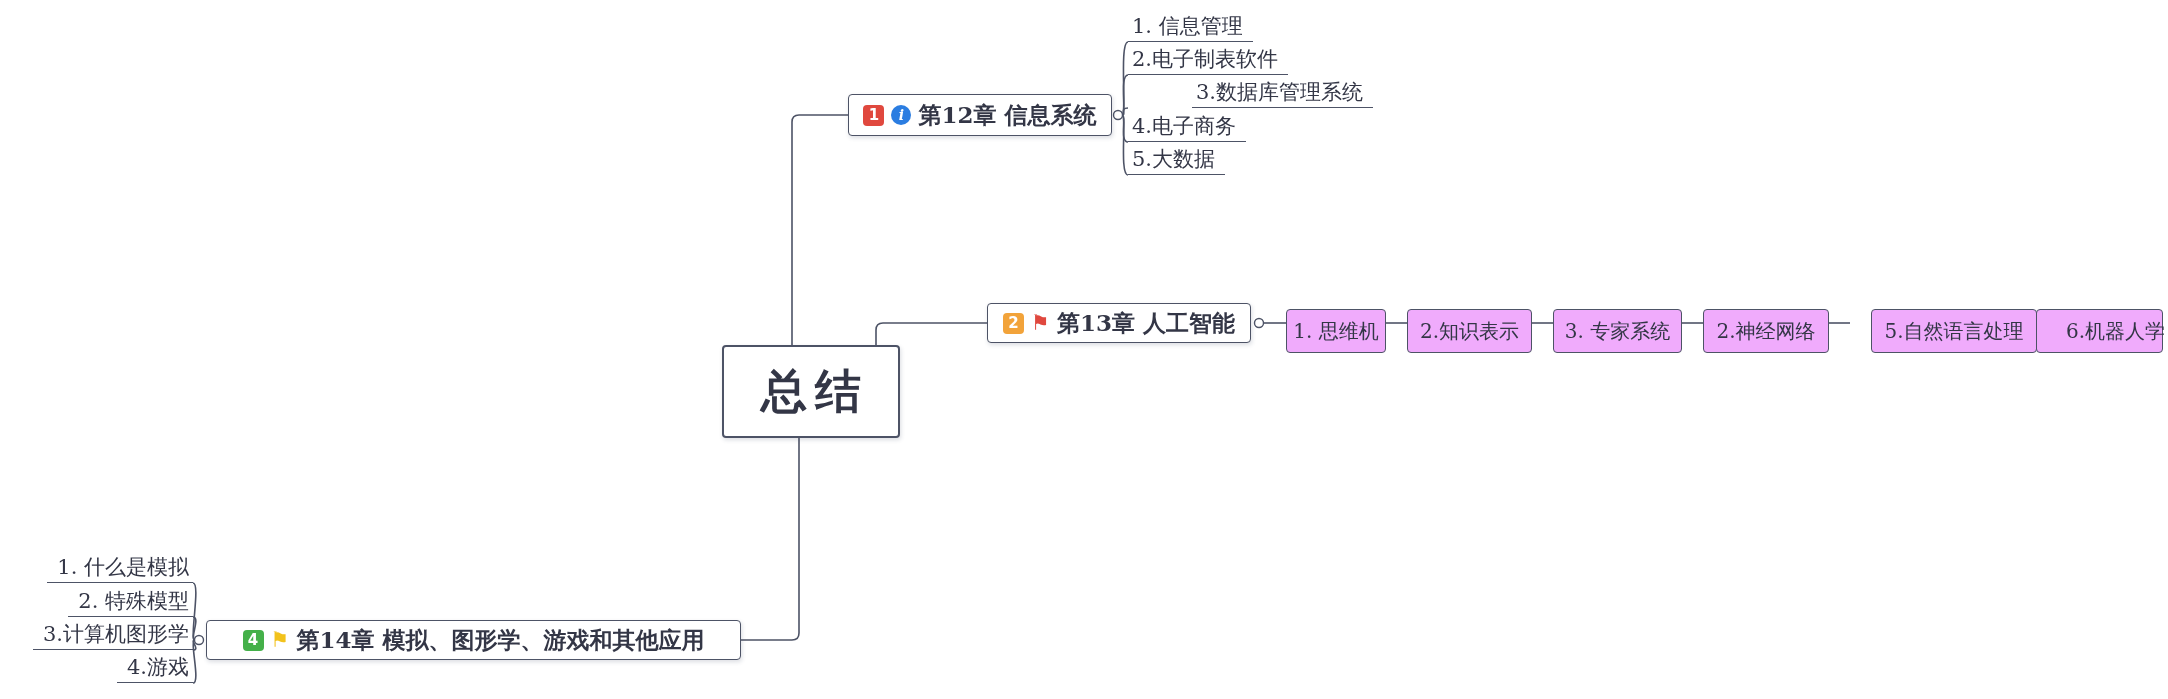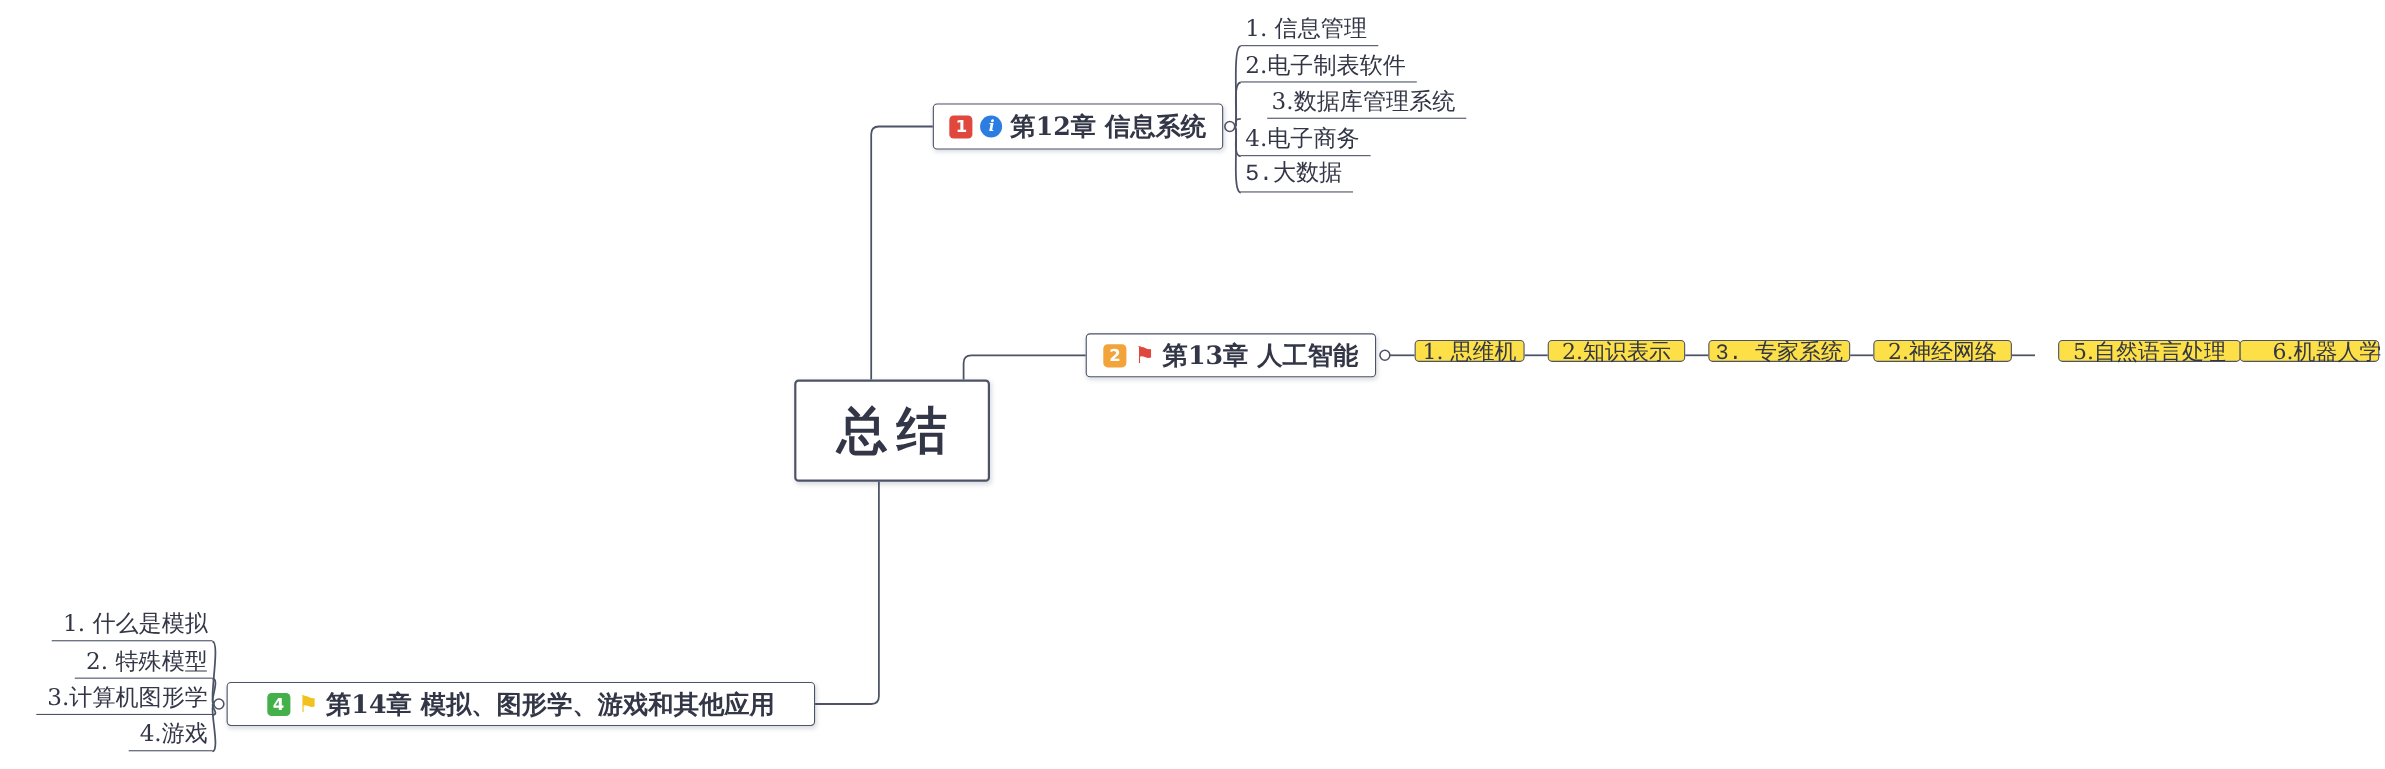--- a/index.html
+++ b/index.html
@@ -15,21 +15,21 @@
 
   .topic {
     position: absolute; background: #ffffff; border: 1.6px solid #4d5366;
     border-radius: 4px; display: flex; align-items: center; justify-content: center;
     gap: 7px; white-space: nowrap; box-shadow: 1px 2px 4px rgba(60,70,100,.18);
   }
   .central { font-size: 46px; font-weight: bold; letter-spacing: 8px; border-width: 2px; padding-left: 8px; }
   .main { font-size: 23px; font-weight: bold; }
 
   .chbox {
-    position: absolute; top: 309px; height: 20px; background: #fde047;
+    position: absolute; top: 309px; height: 44px; background: #f0abfc;
     border: 1.4px solid #4d5366; border-radius: 4px; display: flex; align-items: center;
     justify-content: center; font-size: 20px; white-space: nowrap;
   }
 
   .u-item {
     position: absolute; height: 28px; line-height: 25px; font-size: 21px;
     white-space: nowrap; border-bottom: 1.6px solid #4d5366; padding: 0 10px 2px 4px;
   }
   .u-left { text-align: right; padding: 0 4px 2px 10px; }
 
@@ -89,33 +89,33 @@
   </div>
 
   <div class="topic main" style="left:848px; top:94px; width:264px; height:42px;">
     <span class="badge p1">1</span>
     <span class="icon-info">i</span>
     <span>第12章 信息系统</span>
   </div>
 
   <div class="u-item" style="left:1128px; top:14px;">1. 信息管理</div>
   <div class="u-item" style="left:1128px; top:47px;">2.电子制表软件</div>
-  <div class="u-item" style="left:1152px; top:80px;text-align:right;">3.数据库管理系统</div>
+  <div class="u-item" style="left:1192px; top:80px;text-align:right;">3.数据库管理系统</div>
   <div class="u-item" style="left:1128px; top:114px;">4.电子商务</div>
-  <div class="u-item" style="left:1128px; top:147px;font-family:Liberation Mono, monospace;">5.大数据</div>
+  <div class="u-item" style="left:1128px; top:147px;">5.大数据</div>
 
   <div class="topic main" style="left:987px; top:303px; width:264px; height:40px;">
     <span class="badge p2">2</span>
     <span class="icon-flag flag-red">⚑</span>
     <span>第13章 人工智能</span>
   </div>
 
   <div class="chbox" style="left:1286px; width:100px;">1. 思维机</div>
   <div class="chbox" style="left:1407px; width:125px;">2.知识表示</div>
-  <div class="chbox" style="left:1553px; width:129px;font-family:Liberation Mono, monospace;">3. 专家系统</div>
+  <div class="chbox" style="left:1553px; width:129px;">3. 专家系统</div>
   <div class="chbox" style="left:1703px; width:126px;">2.神经网络</div>
   <div class="chbox" style="left:1850px; width:166px;margin-left:21px;">5.自然语言处理</div>
   <div class="chbox" style="left:2036px; width:127px;padding-left:32px;">6.机器人学</div>
 
   <div class="topic main" style="left:206px; top:620px; width:535px; height:40px;">
     <span class="badge p4">4</span>
     <span class="icon-flag flag-yellow">⚑</span>
     <span>第14章 模拟、图形学、游戏和其他应用</span>
   </div>
 

